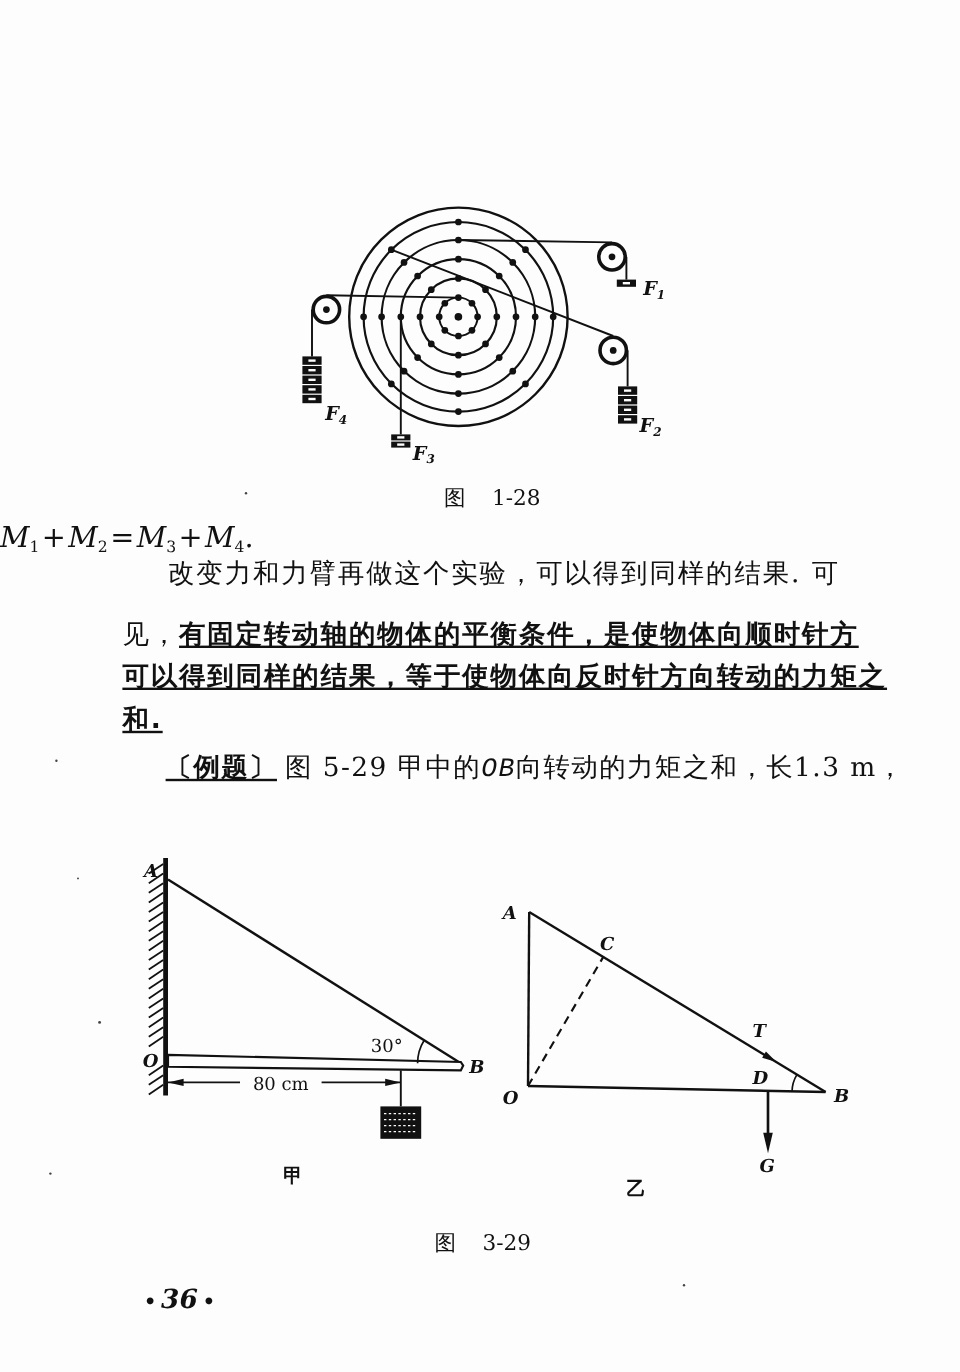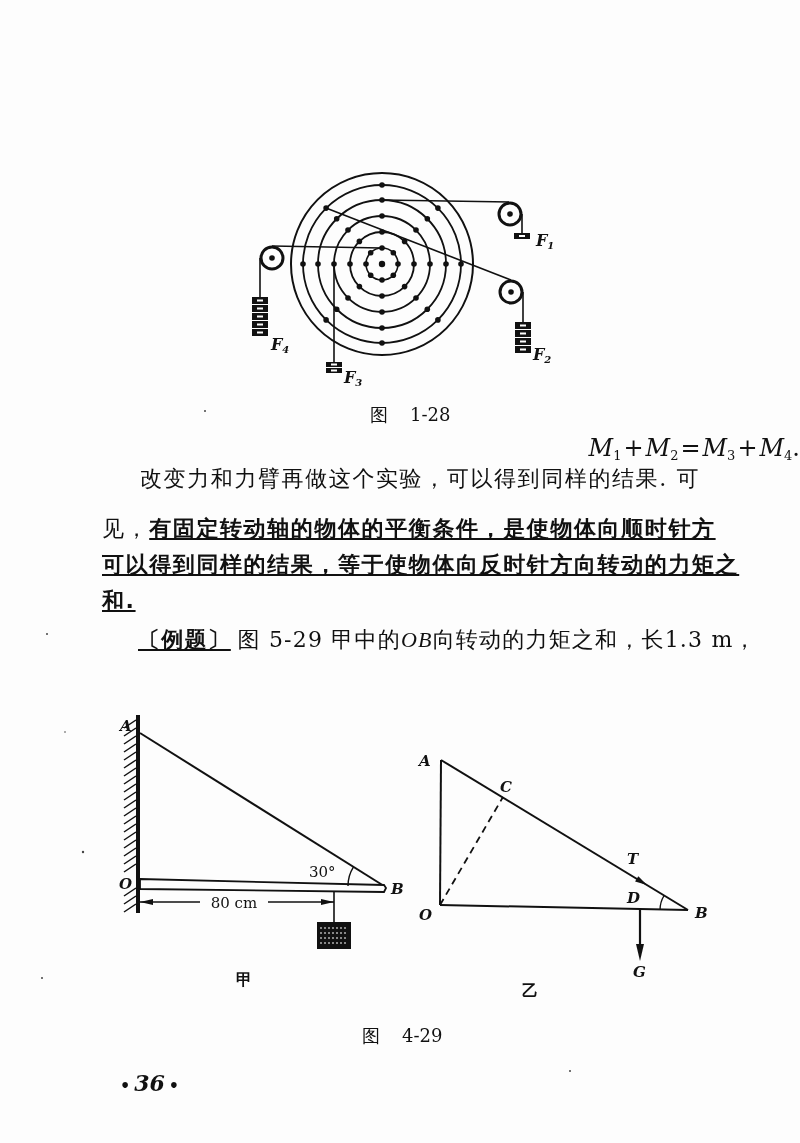--- a/index.html
+++ b/index.html
@@ -3,24 +3,24 @@
 <meta charset="utf-8">
 <style>
   html, body { margin: 0; padding: 0; }
   body { width: 800px; height: 1143px; background: #fdfdfd; position: relative; overflow: hidden; color: #111; }
   .fig { position: absolute; left: 0; top: 0; width: 800px; height: 1143px; }
   .lbl { font-family: "DejaVu Serif", serif; font-style: italic; font-weight: bold; fill: #111; }
   .cap { font-family: "DejaVu Serif", serif; fill: #111; }
   .line { position: absolute; font-size: 22px; line-height: 26px; white-space: nowrap; letter-spacing: 1.6px; }
   .serif { font-family: "DejaVu Serif", serif; font-weight: normal; }
   .bold { font-family: "DejaVu Sans", sans-serif; font-weight: bold; text-decoration: underline; }
-  .ital { font-family: Liberation Serif, serif; font-style: italic; }
+  .ital { font-family: Liberation Mono, monospace; font-style: italic; }
   .caption { position: absolute; font-family: "DejaVu Serif", serif; font-size: 18px; white-space: nowrap; }
   .caption .gap { display: inline-block; width: 22px; }
-  .equation { position: absolute; top: 434px; left: 0; width: 800px; text-align: right; font-family: "DejaVu Serif", serif; font-size: 24px; }
+  .equation { position: absolute; top: 434px; left: 0; width: 800px; text-align: left; font-family: "DejaVu Serif", serif; font-size: 24px; }
   .equation .sym { font-style: italic; }
   .equation sub { font-size: 13px; font-style: normal; vertical-align: -4px; }
   .equation .op { margin: 0 2px; }
   .pagenum { position: absolute; left: 116px; top: 1070px; font-family: "DejaVu Serif", serif; font-size: 22px; font-style: italic; font-weight: bold; white-space: nowrap; }
   .pagenum .dot { font-style: normal; font-size: 16px; margin: 0 4px; }
 </style>
 </head>
 <body>
 
 <svg class="fig" viewBox="0 0 800 1143" xmlns="http://www.w3.org/2000/svg">
@@ -243,18 +243,18 @@
   <span class="serif">见，</span><span class="bold">有固定转动轴的物体的平衡条件，是使物体向顺时针方</span>
 </div>
 <div class="line bold" style="left:102px; top:552px;">可以得到同样的结果，等于使物体向反时针方向转动的力矩之</div>
 <div class="line bold" style="left:102px; top:588px;">和.</div>
 <div class="line" style="left:138px; top:627px; letter-spacing:1.2px;">
   <span class="bold">〔例题〕</span>
   <span class="serif">图 5-29 甲中的</span><span class="ital">OB</span><span class="serif">向转动的力矩之和，长</span><span class="serif">1.3 m，</span>
 </div>
 
 <div class="caption" style="left:362px; top:1024px;">
-  <span>图</span><span class="gap"></span><span>4-29</span>
+  <span>图</span><span class="gap"></span><span>3-29</span>
 </div>
 
 <div class="pagenum">
   <span class="dot">•</span><span>36</span><span class="dot">•</span>
 </div>
 
 </body></html>

